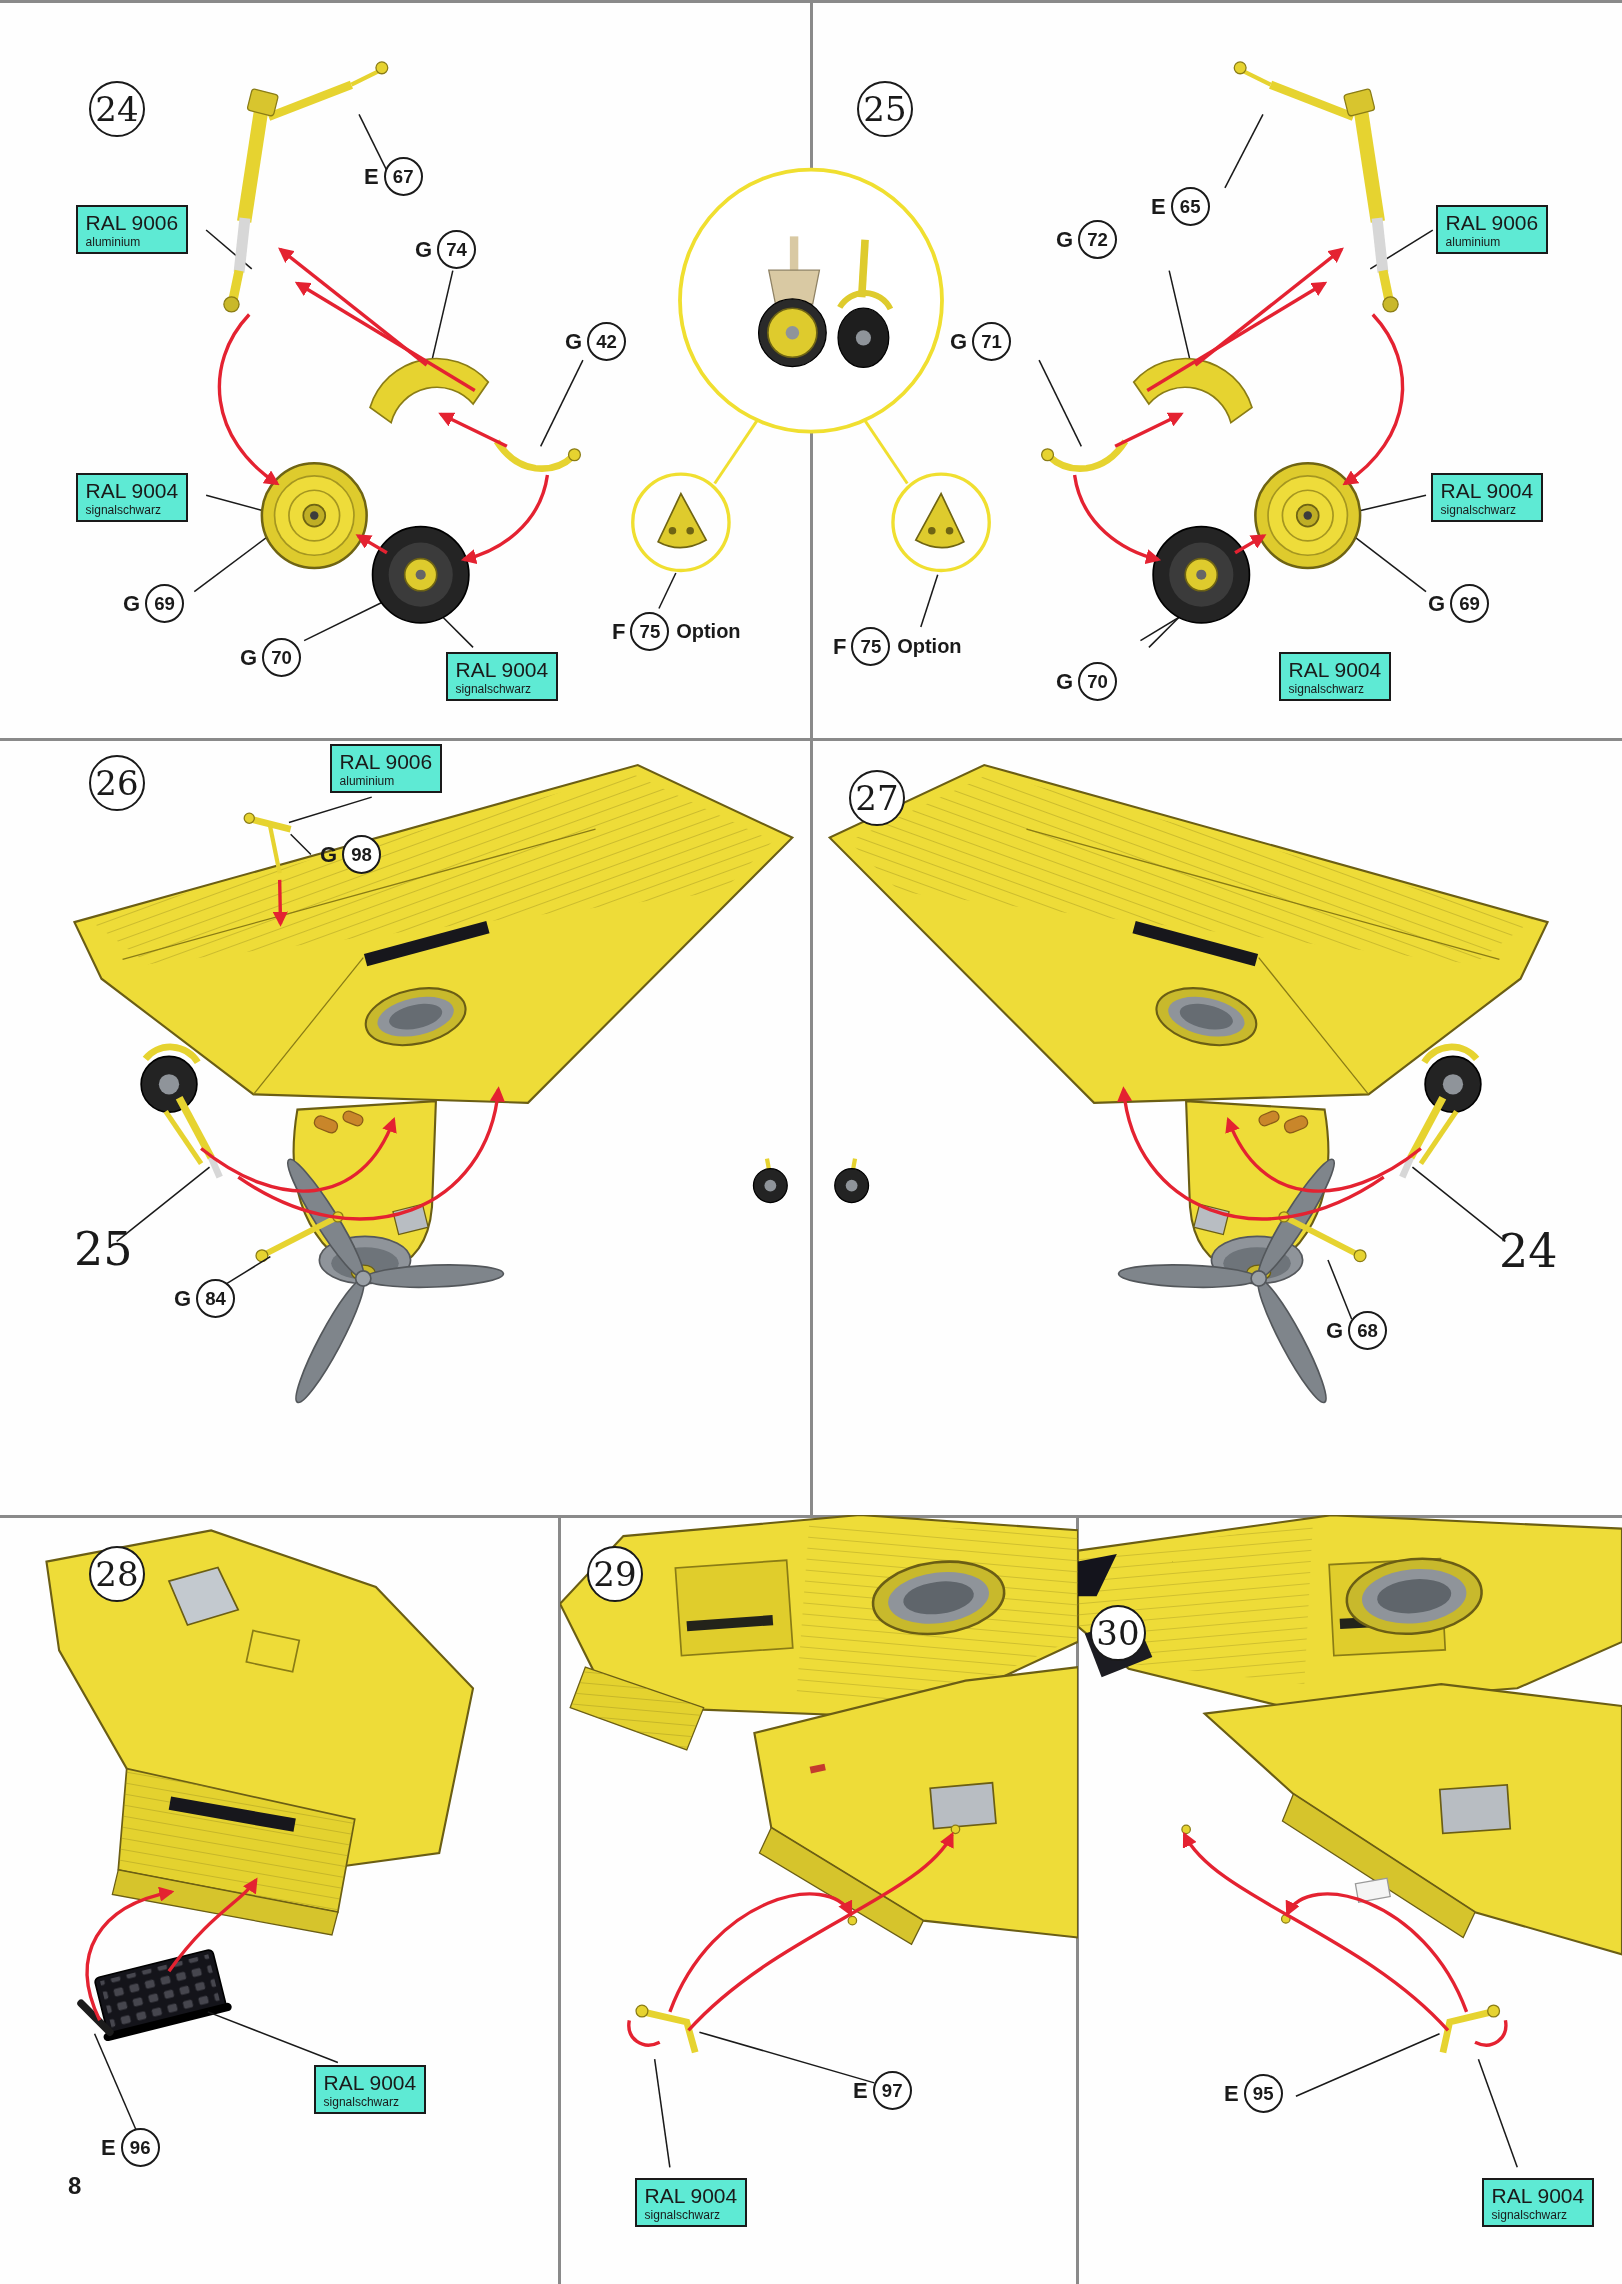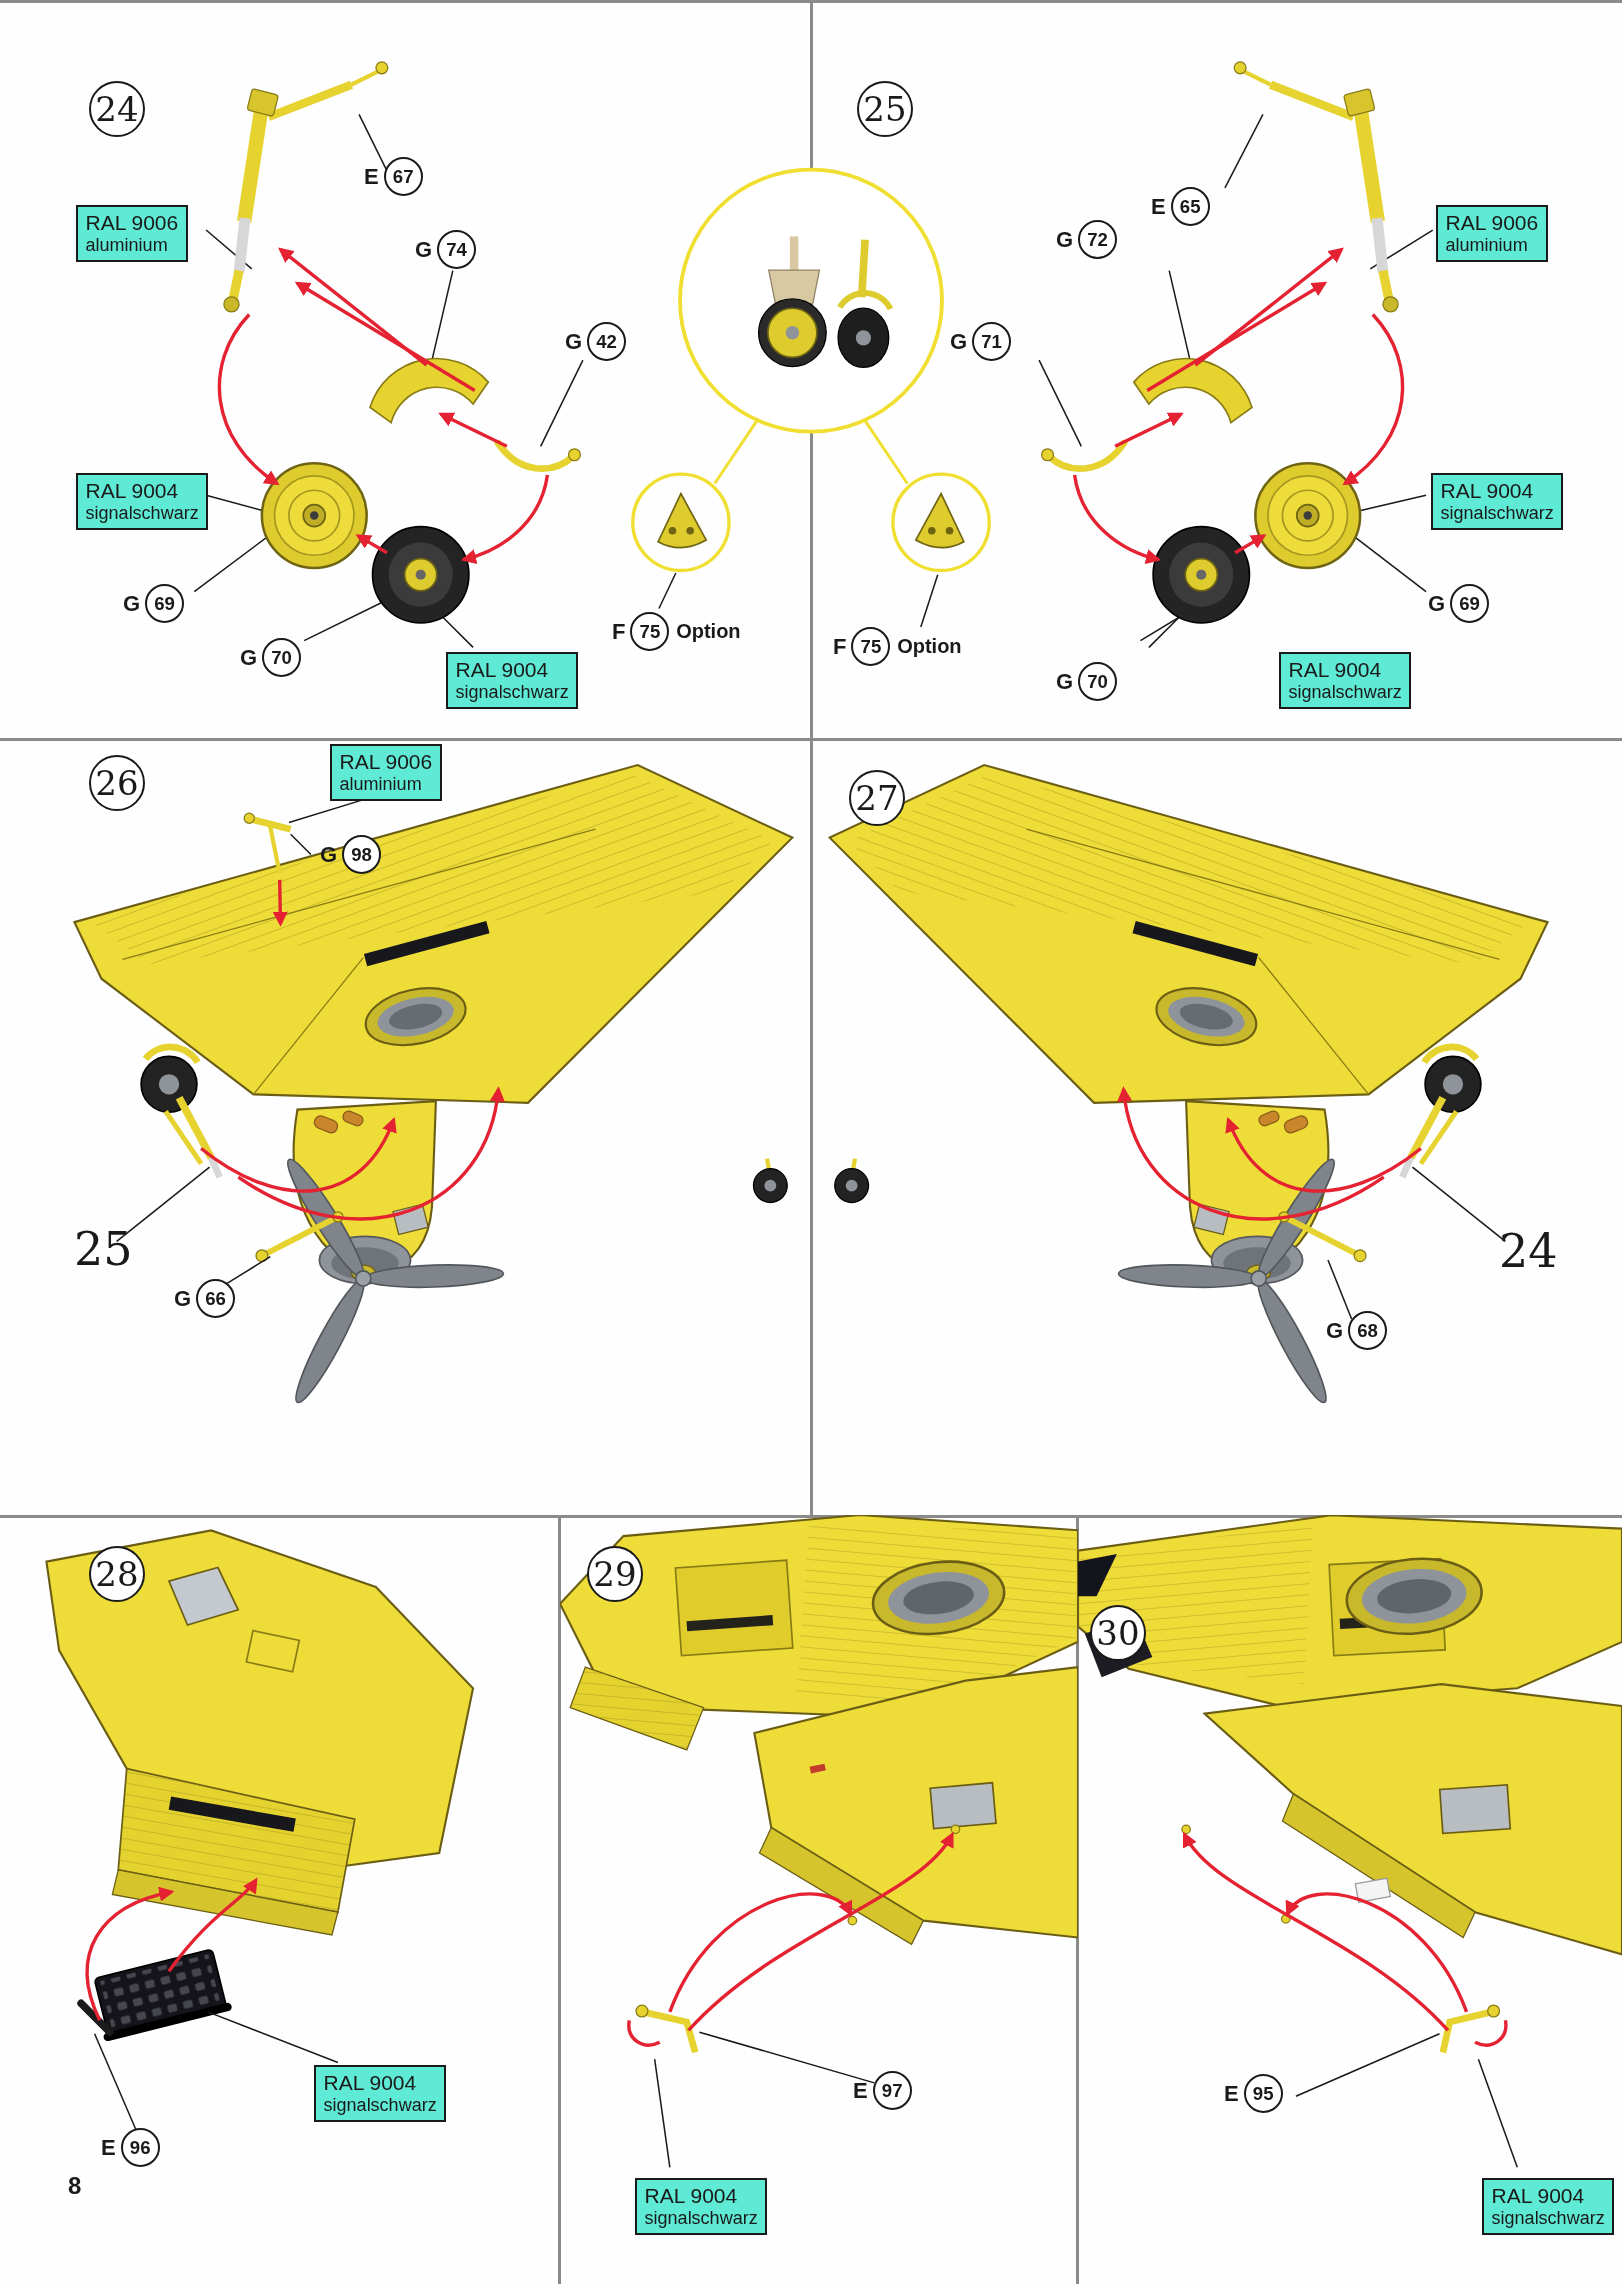--- a/index.html
+++ b/index.html
@@ -12,21 +12,21 @@
   .step-num{position:absolute;width:52px;height:52px;border:2.5px solid #1a1a1a;border-radius:50%;
             display:flex;align-items:center;justify-content:center;background:#fff;
             font-family:"DejaVu Serif",serif;font-size:34px}
   .callout{position:absolute;display:flex;align-items:center;gap:5px;white-space:nowrap}
   .co-letter{font-size:22px;font-weight:bold}
   .co-circle{width:35px;height:35px;border:2.1px solid #1a1a1a;border-radius:50%;background:#fff;
              display:flex;align-items:center;justify-content:center;font-size:18.6px;font-weight:bold}
   .co-option{font-size:20px;font-weight:bold;margin-left:1.7px}
   .paint{position:absolute;border:2.1px solid #1a1a1a;background:#5eead4;padding:2.5px 7.6px 3.4px;line-height:1.2;white-space:nowrap}
   .paint-l1{font-size:21px}
-  .paint-l2{font-size:18px}
+  .paint-l2{font-size:12px}
   .ref-num{position:absolute;font-family:"DejaVu Serif",serif;font-size:46px}
   .page-num{position:absolute;font-size:24px;font-weight:bold}
 </style>
 </head>
 <body>
 
 <div class="page">
 
   <div class="hline" style="left:0;top:3;width:1622px"></div>
   <div class="hline" style="left:0;top:738px;width:1622px"></div>
@@ -474,21 +474,21 @@
     <span class="co-circle">75</span>
     <span class="co-option">Option</span>
   </div>
 
   <div class="callout" style="left:320px;top:835px">
     <span class="co-letter">G</span>
     <span class="co-circle">98</span>
   </div>
   <div class="callout" style="left:174px;top:1279px">
     <span class="co-letter">G</span>
-    <span class="co-circle">66</span>
+    <span class="co-circle">84</span>
   </div>
   <div class="callout" style="left:1326px;top:1311px">
     <span class="co-letter">G</span>
     <span class="co-circle">68</span>
   </div>
   <div class="callout" style="left:101px;top:2128px">
     <span class="co-letter">E</span>
     <span class="co-circle">96</span>
   </div>
   <div class="callout" style="left:853px;top:2071px">

